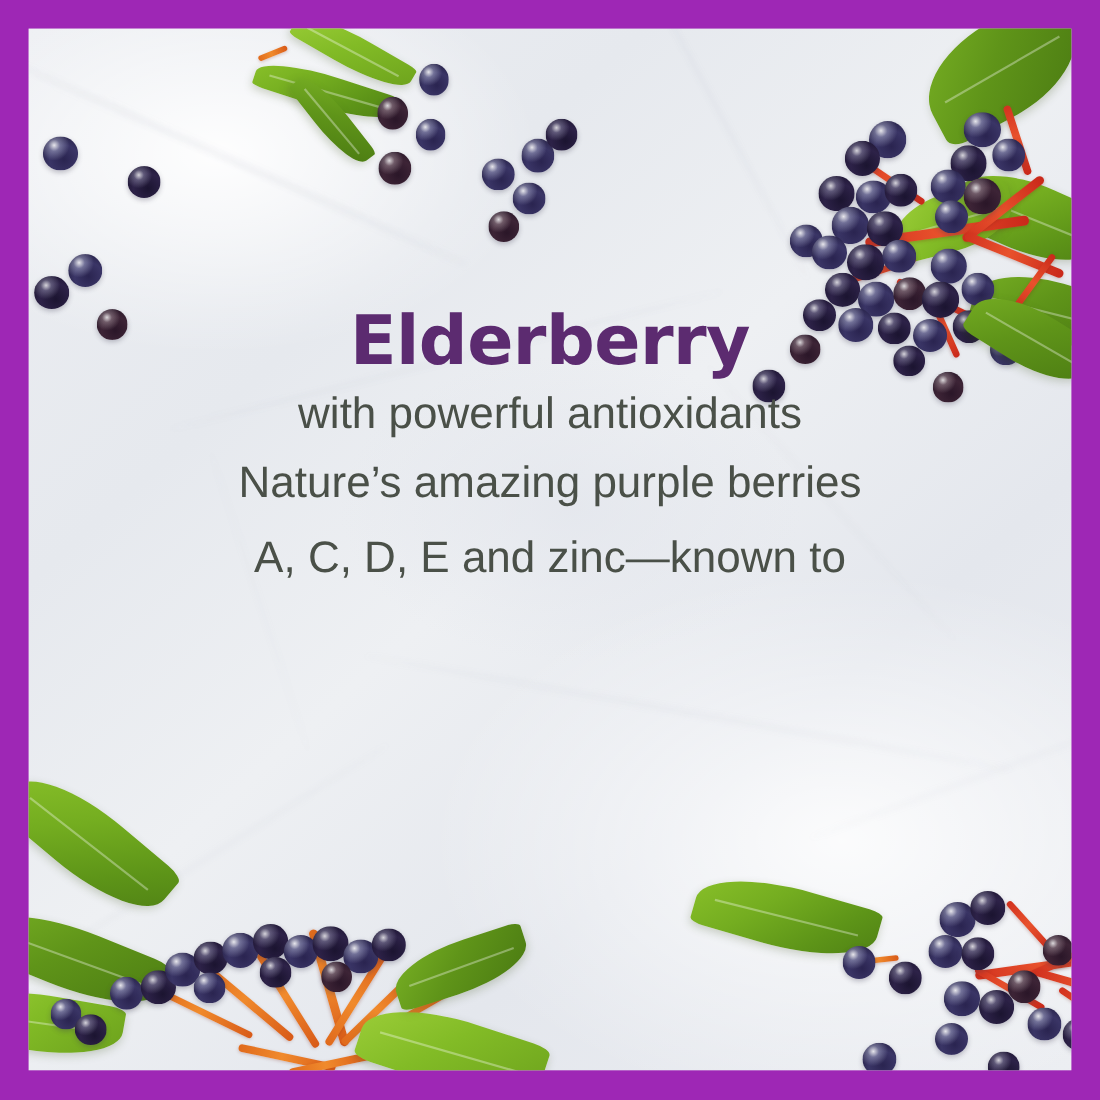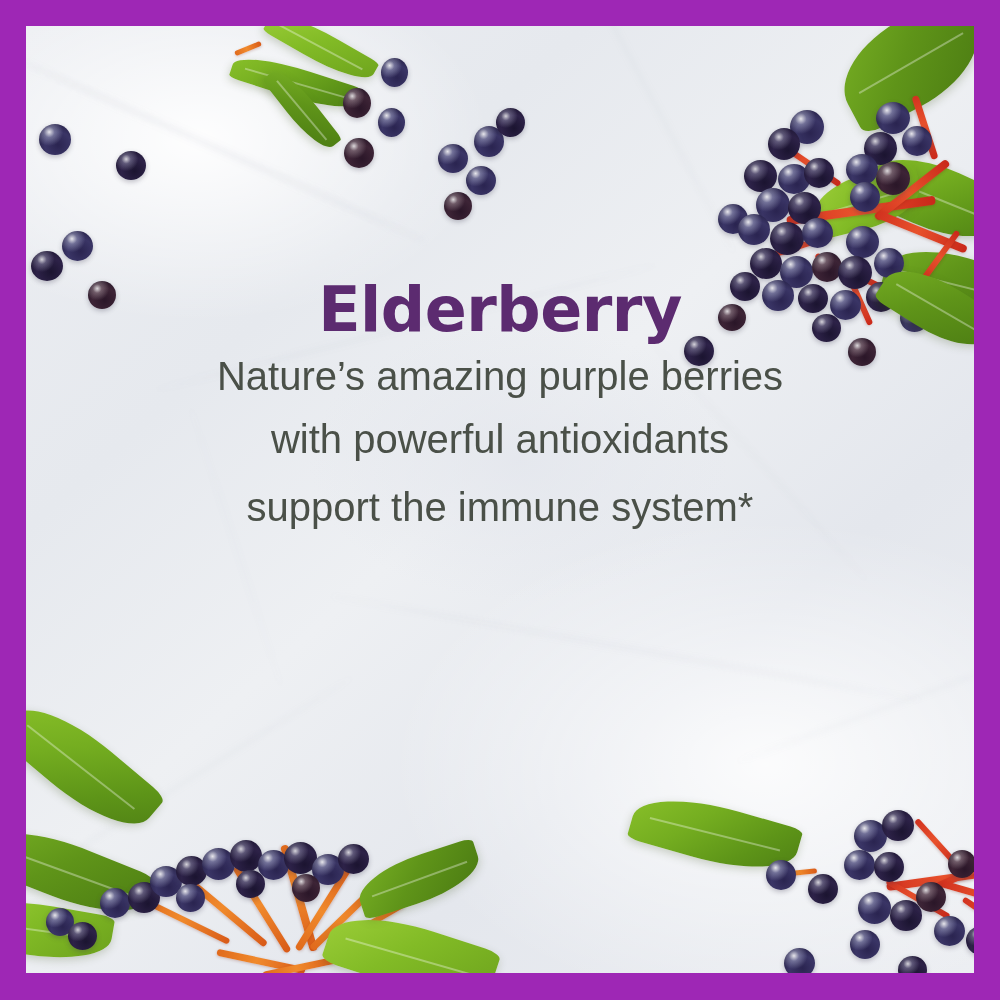--- a/index.html
+++ b/index.html
@@ -239,24 +239,24 @@
     </div>
 
     <div class="decor" style="left:852px;top:256px;width:110px;height:90px;">
       <div class="leaf dark" style="left:0;top:0;width:120px;height:52px;transform:rotate(32deg);border-radius:58% 10% 58% 10%;">
         <div class="midrib"></div>
       </div>
     </div>
 
     <div class="copy">
       <h1 class="h-main">Elderberry</h1>
+      <p class="sub">with powerful antioxidants</p>
       <p class="sub">Nature’s amazing purple berries</p>
-      <p class="sub">with powerful antioxidants</p>
-
-      <p class="sub2">support the immune system*</p>
+
+      <p class="sub2">A, C, D, E and zinc—known to</p>
     </div>
 
     <div class="decor cluster" style="left:-24px;top:710px;width:230px;height:240px;">
       <div class="leaf" style="left:-6px;top:0px;width:170px;height:62px;transform:rotate(40deg);border-radius:58% 10% 58% 10%;">
         <div class="midrib"></div>
       </div>
       <div class="leaf dark" style="left:-20px;top:108px;width:170px;height:56px;transform:rotate(22deg);border-radius:58% 10% 58% 10%;">
         <div class="midrib"></div>
       </div>
       <div class="leaf light" style="left:-40px;top:168px;width:150px;height:52px;transform:rotate(10deg);border-radius:58% 10% 58% 10%;">

